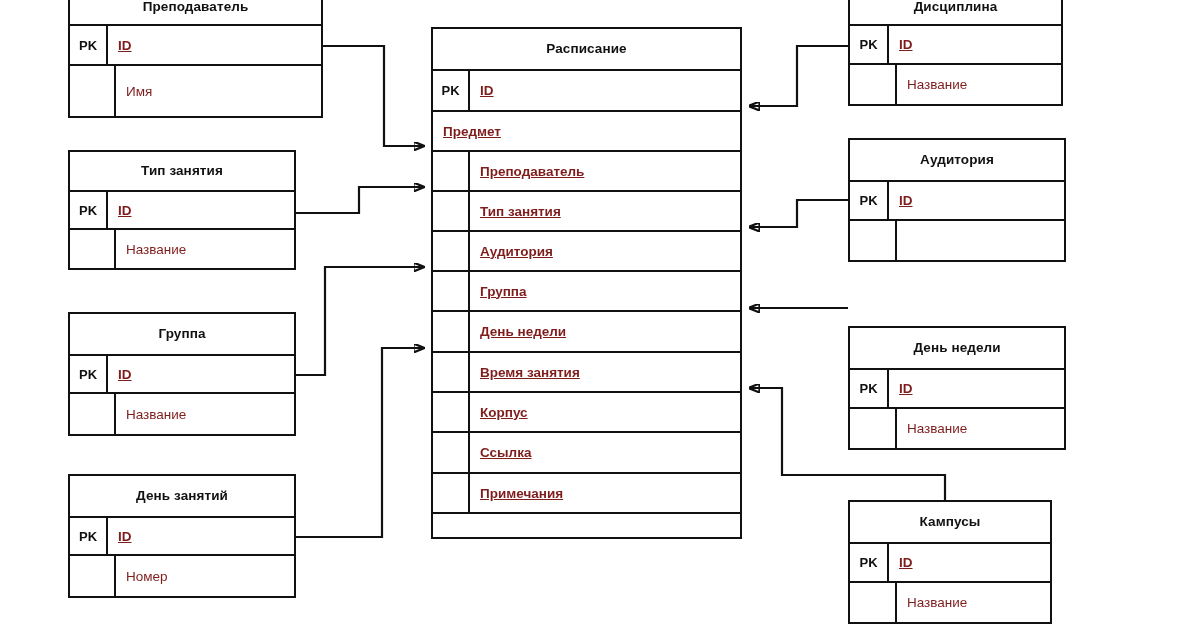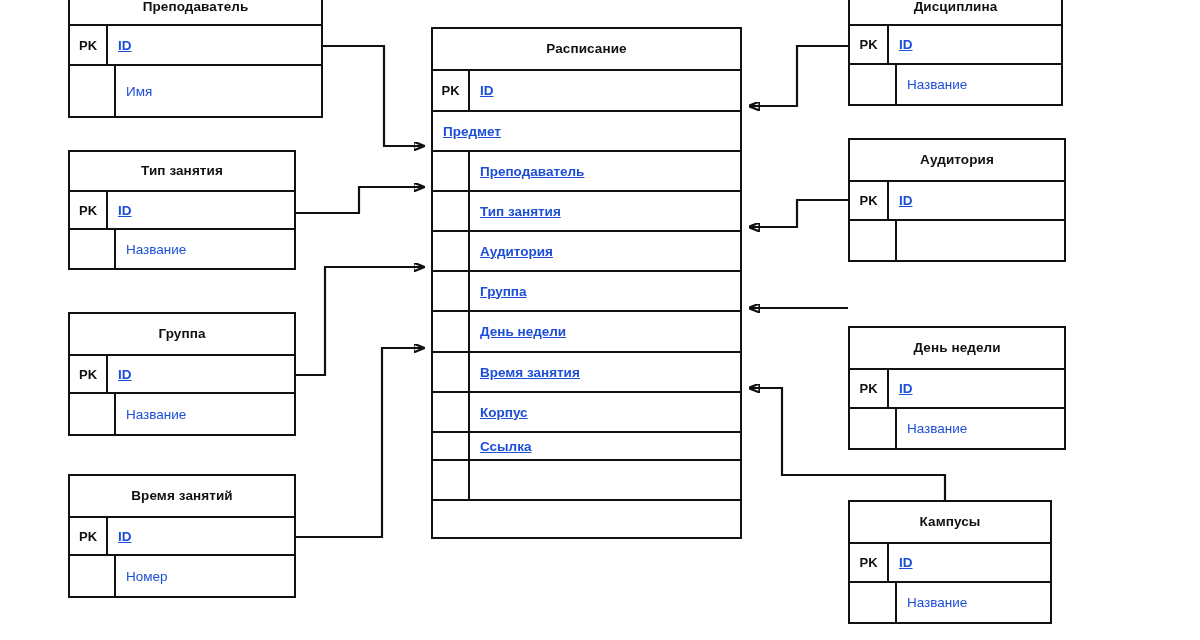--- a/index.html
+++ b/index.html
@@ -60,21 +60,21 @@
     color: #111111;
     border-right: 2px solid #111111;
     flex: 0 0 auto;
   }
   .ent-row .fld {
     box-sizing: border-box;
     display: flex;
     align-items: center;
     padding-left: 10px;
     font-size: 13.5px;
-    color: #1d4ed8;
+    color: #7f1d1d;
     flex: 1 1 auto;
   }
   .fld.pk-field {
     font-weight: bold;
     text-decoration: underline;
   }
   .fld.fk-field {
     font-weight: bold;
     text-decoration: underline;
   }
@@ -165,21 +165,21 @@
       <span class="key" style="width:38px;">PK</span>
       <span class="fld pk-field">ID</span>
     </div>
     <div class="ent-row last" style="height:40px;">
       <span class="key" style="width:38px;"></span>
       <span class="fld plain-field">Название</span>
     </div>
   </div>
 
   <div class="entity" style="left:68px; top:474px; width:228px; height:124px;">
-    <div class="ent-title" style="height:42px; line-height:42px;">Время занятий</div>
+    <div class="ent-title" style="height:42px; line-height:42px;">День занятий</div>
     <div class="ent-row" style="height:38px;">
       <span class="key" style="width:38px;">PK</span>
       <span class="fld pk-field">ID</span>
     </div>
     <div class="ent-row last" style="height:40px;">
       <span class="key" style="width:38px;"></span>
       <span class="fld plain-field">Номер</span>
     </div>
   </div>
 
@@ -215,26 +215,27 @@
       <span class="fld fk-field">День недели</span>
     </div>
     <div class="ent-row" style="height:40px;">
       <span class="key" style="width:37px;"></span>
       <span class="fld fk-field">Время занятия</span>
     </div>
     <div class="ent-row" style="height:40px;">
       <span class="key" style="width:37px;"></span>
       <span class="fld fk-field">Корпус</span>
     </div>
-    <div class="ent-row" style="height:28px;">
+    <div class="ent-row" style="height:41px;">
       <span class="key" style="width:37px;"></span>
       <span class="fld fk-field">Ссылка</span>
     </div>
     <div class="ent-row" style="height:40px;">
       <span class="key" style="width:37px;"></span>
+      <span class="fld fk-field">Примечания </span>
     </div>
     <div class="spacer-row" style="height:23px;"></div>
   </div>
 
   <div class="entity clipped-top" style="left:848px; top:-10px; width:215px; height:116px;">
     <div class="ent-title" style="height:36px; line-height:36px;">Дисциплина</div>
     <div class="ent-row" style="height:39px;">
       <span class="key" style="width:39px;">PK</span>
       <span class="fld pk-field">ID</span>
     </div>

